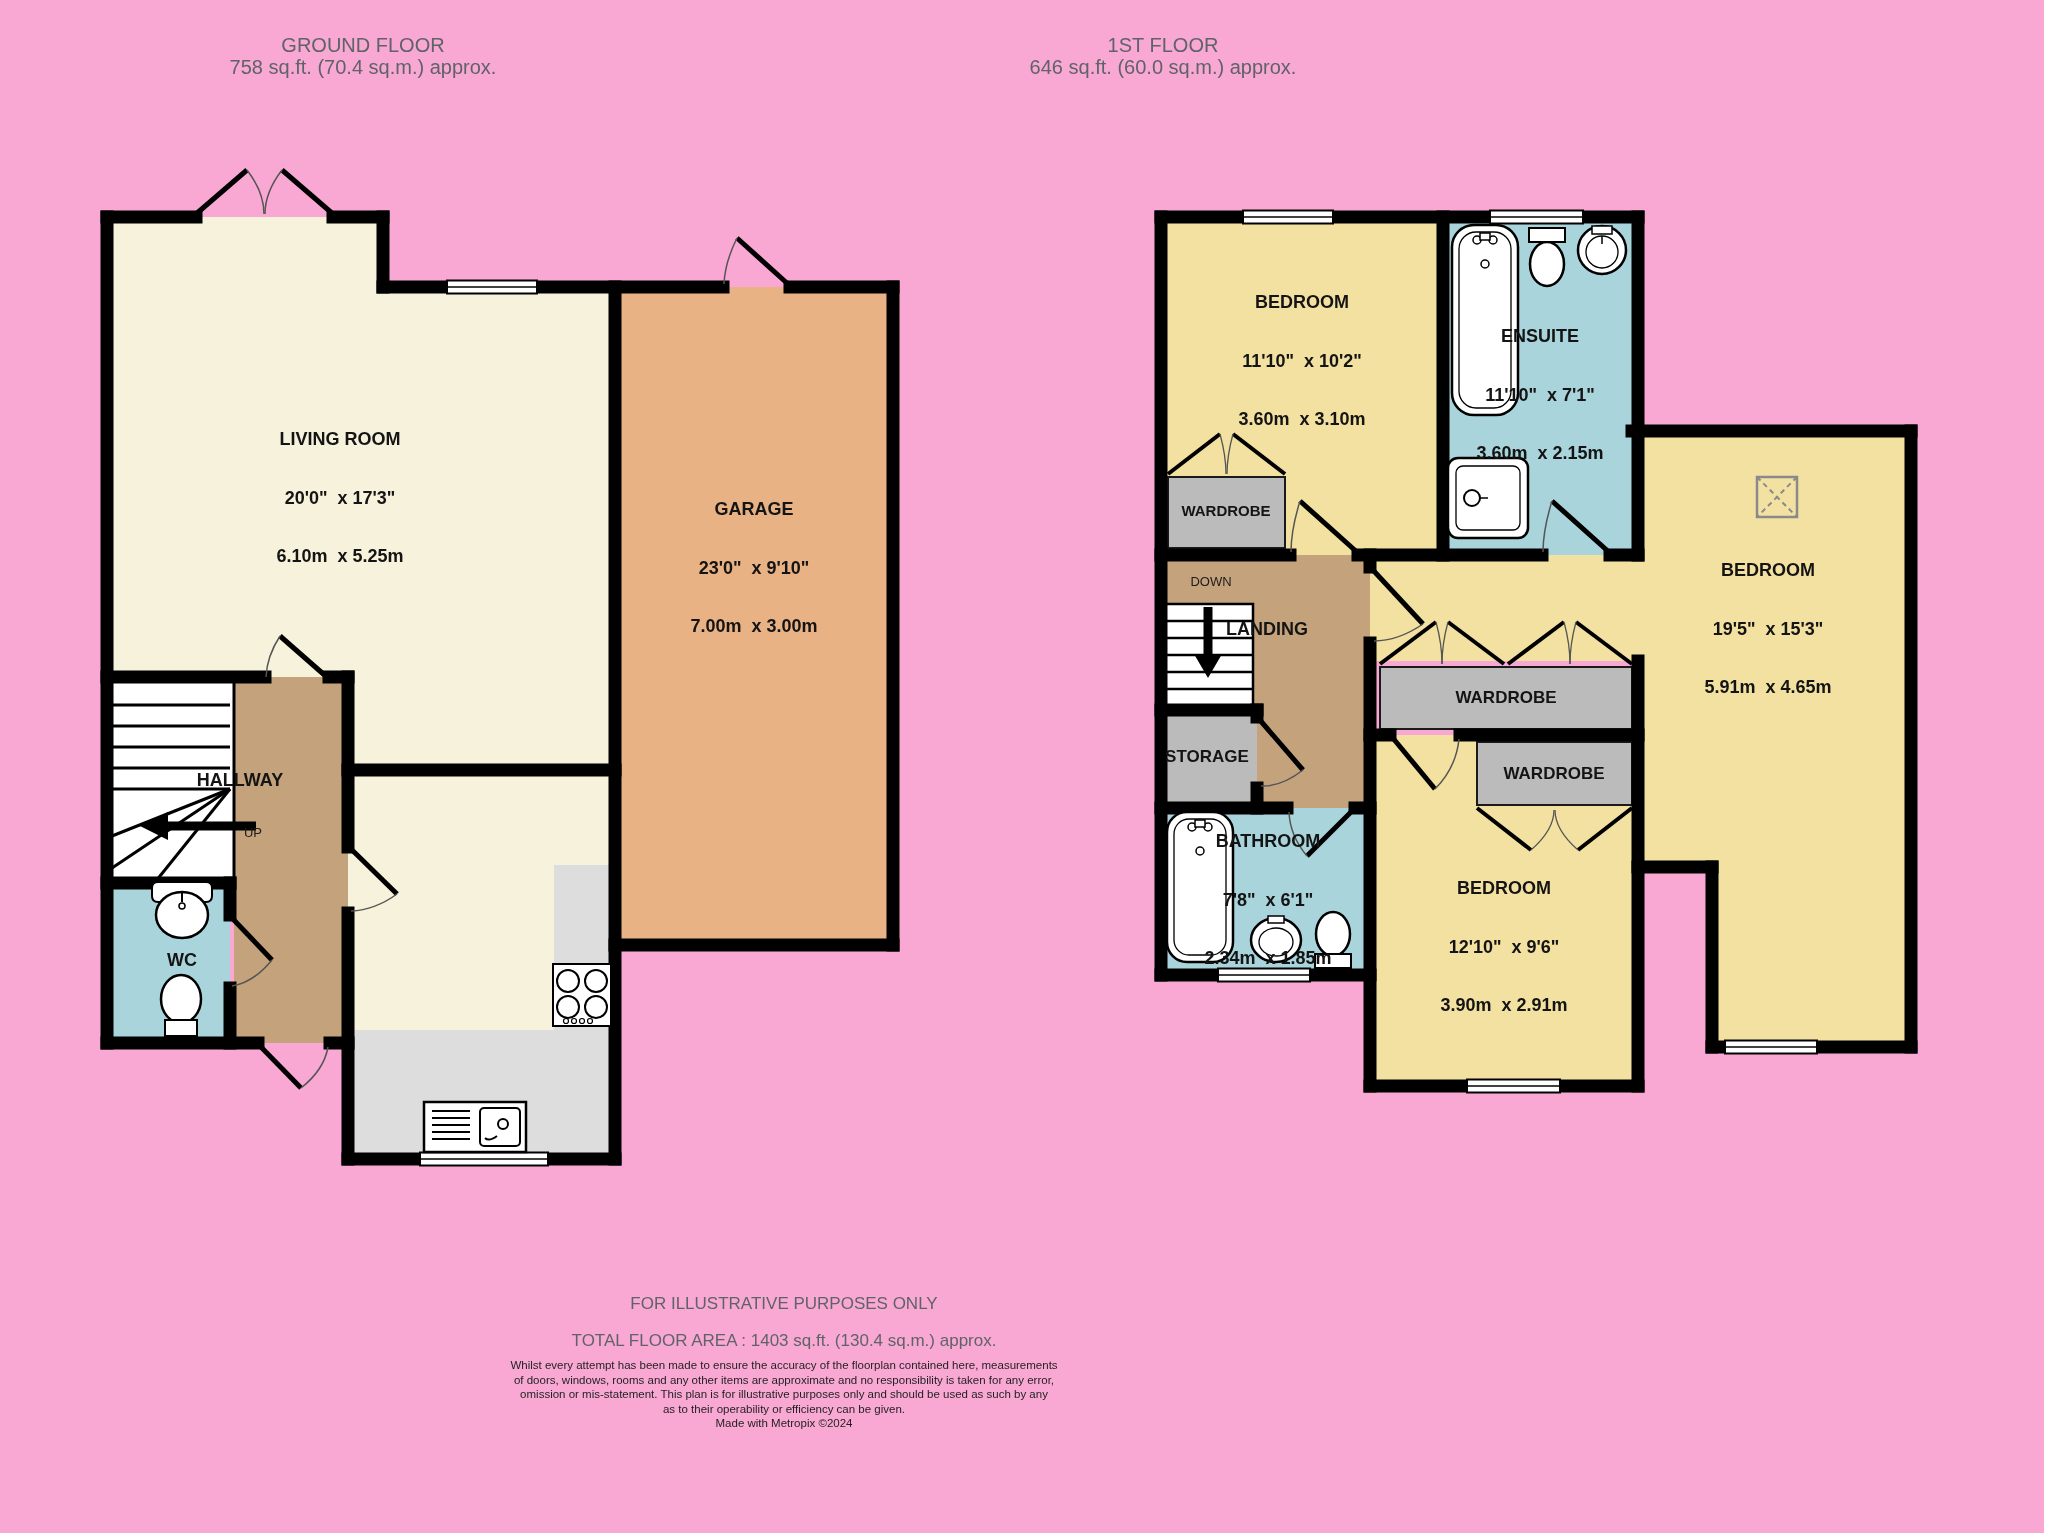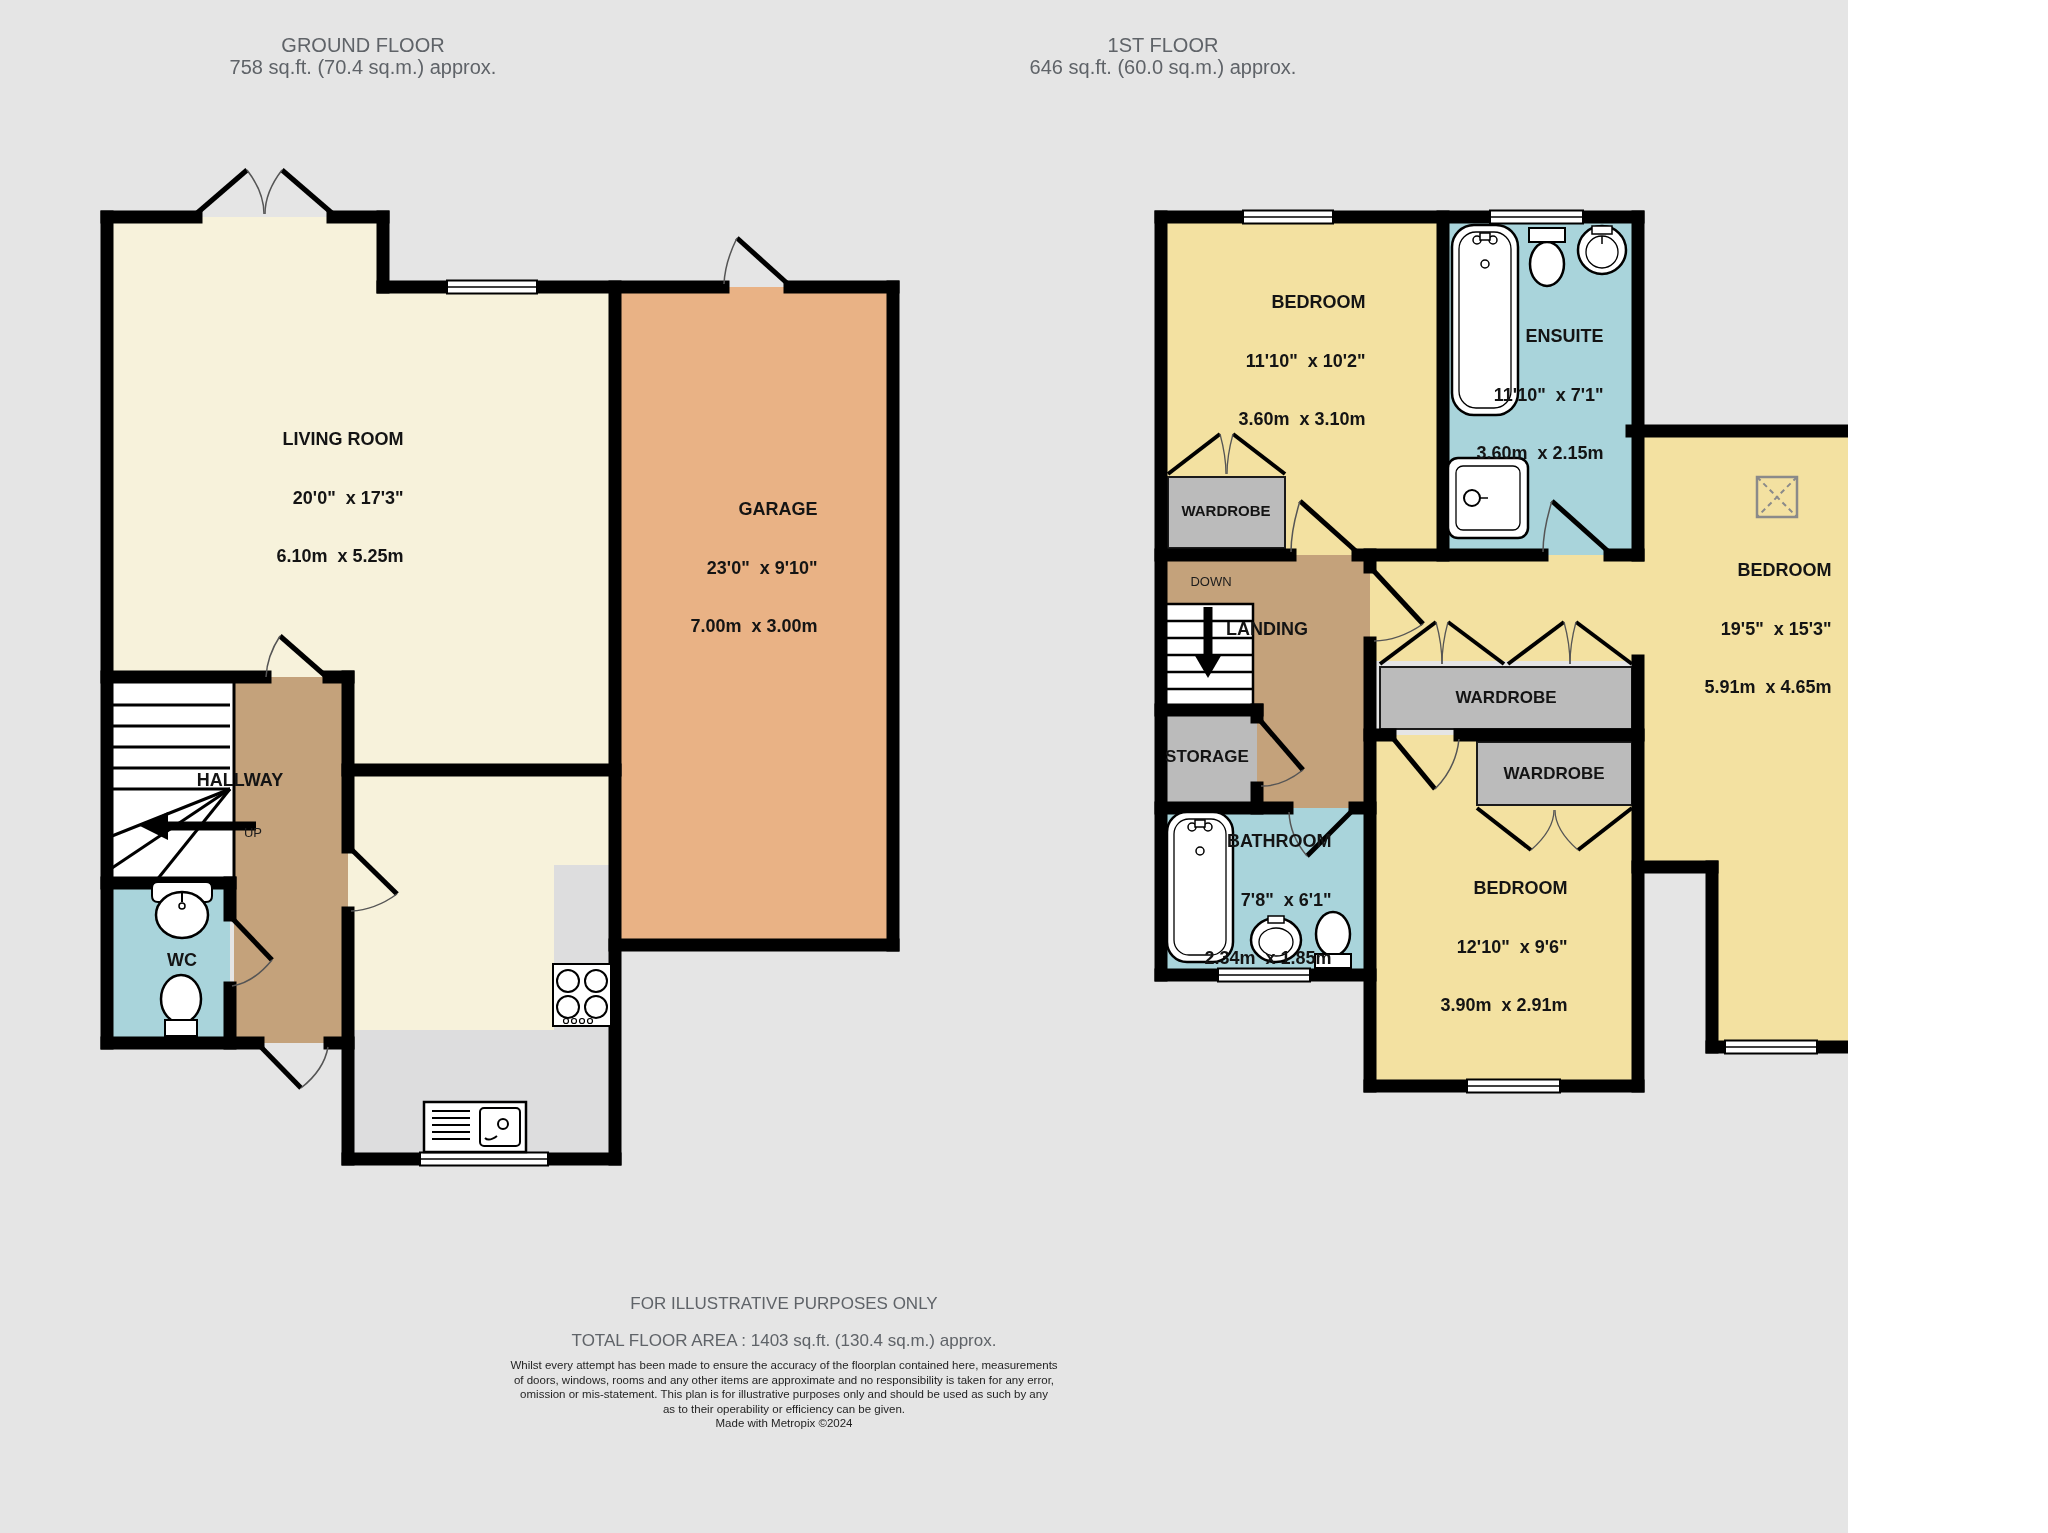--- a/index.html
+++ b/index.html
@@ -1,21 +1,21 @@
 <!DOCTYPE html>
 <html style="--cream: #F7F2DB; --garage: #E9B285; --hall: #C4A27B; --blue: #A9D4DB; --yellow: #F3E1A1; --gray: #BBBBBB; --counter: #DDDDDE; --wall: #000000;"><head>
 <meta charset="utf-8">
 <style>
   html,body{margin:0;padding:0;background:#fff;}
-  .canvas{position:relative;width:1848px;height:1533px;background:#e5e5e5;overflow:hidden;
+  .canvas{position:relative;width:2044px;height:1533px;background:#f9a8d4;overflow:hidden;
           font-family:"Liberation Sans","DejaVu Sans",sans-serif;}
   .plan-svg{position:absolute;left:0;top:0;}
   .lbl{position:absolute;transform:translate(-50%,-50%);text-align:center;color:#141414;
        font-weight:bold;font-size:18px;line-height:19.5px;white-space:pre;}
-  .lbl div{white-space:pre;text-align:right;}
+  .lbl div{white-space:pre;}
   .title{font-weight:normal;font-size:20px;color:#5f6368;white-space:pre;}
   .small-label{font-size:17px;}
   .xs{font-size:15px;}
   .tiny{font-weight:normal;font-size:13px;color:#1c1c1c;}
   .footer-line{position:absolute;transform:translate(-50%,-50%);text-align:right;
                font-size:17px;color:#5f6368;white-space:pre;}
   .disclaimer{position:absolute;left:784px;top:1358px;transform:translate(-50%,0);width:1200px;
               text-align:center;font-size:11.5px;line-height:14.6px;color:#1f1f1f;font-weight:normal;}
 </style>
 </head>

